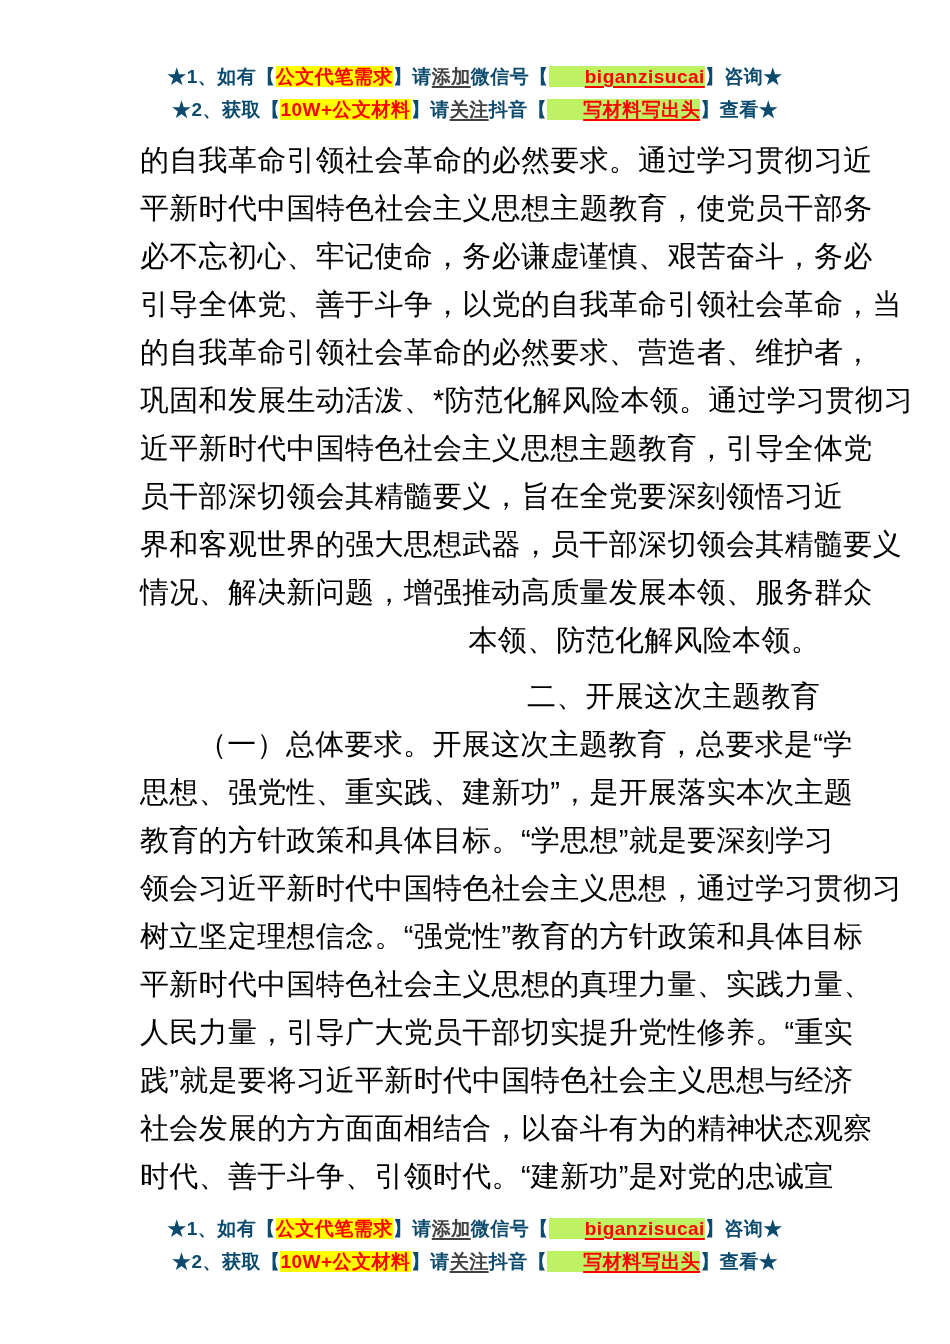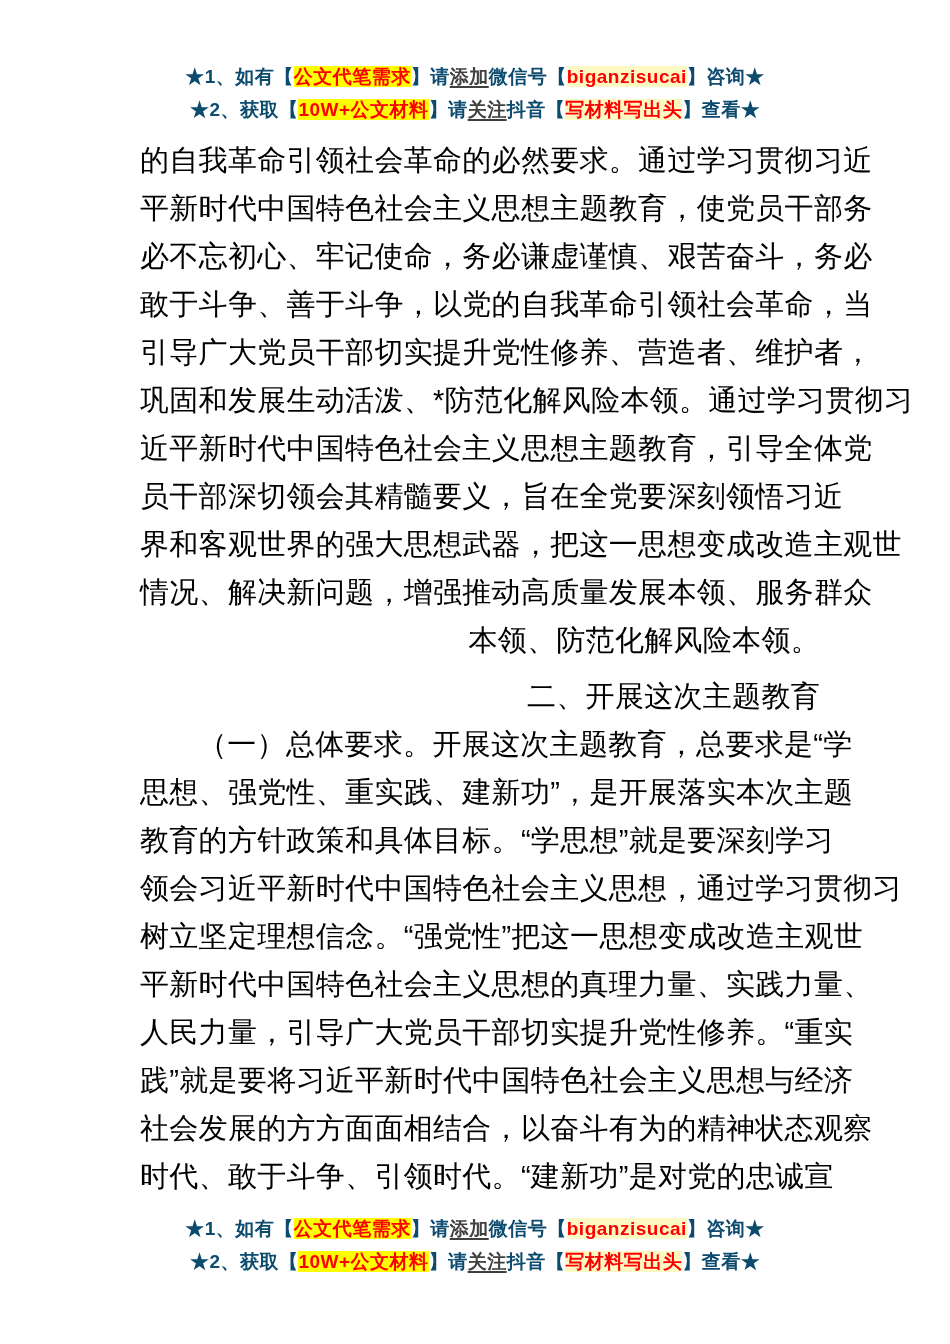--- a/index.html
+++ b/index.html
@@ -40,23 +40,25 @@
     background: #ffff00;
   }
   .seg-underline {
     color: #404040;
     text-decoration: underline;
     text-decoration-thickness: 2px;
     text-underline-offset: 3px;
   }
   .seg-red-highlight-underline {
     color: #ff0000;
-    background: #fef9c3;
+    background: #bef264;
+    text-decoration: underline;
     text-decoration-thickness: 2px;
     text-underline-offset: 3px;
+    padding-left: 36px;
   }
 
   
   .doc-body {
     position: absolute;
     top: 136px;
     left: 140px;
     width: 680px;
     font-size: 29px;
     line-height: 48px;
@@ -81,43 +83,43 @@
   <div class="notice notice-header">
     <div class="notice-line"><span class="seg seg-plain">★1、如有【</span><span class="seg seg-red-highlight">公文代笔需求</span><span class="seg seg-plain">】请</span><span class="seg seg-underline">添加</span><span class="seg seg-plain">微信号【</span><span class="seg seg-red-highlight-underline">biganzisucai</span><span class="seg seg-plain">】咨询★</span></div>
     <div class="notice-line"><span class="seg seg-plain">★2、获取【</span><span class="seg seg-red-highlight">10W+公文材料</span><span class="seg seg-plain">】请</span><span class="seg seg-underline">关注</span><span class="seg seg-plain">抖音【</span><span class="seg seg-red-highlight-underline">写材料写出头</span><span class="seg seg-plain">】查看★</span></div>
   </div>
 
   <div class="doc-body">
       <div class="block block-paragraph">
         <div class="tline">的自我革命引领社会革命的必然要求。通过学习贯彻习近</div>
         <div class="tline">平新时代中国特色社会主义思想主题教育，使党员干部务</div>
         <div class="tline">必不忘初心、牢记使命，务必谦虚谨慎、艰苦奋斗，务必</div>
-        <div class="tline">敢于斗争、善于斗争，以党的自我革命引领社会革命，当</div>
-        <div class="tline">引导广大党员干部切实提升党性修养、营造者、维护者，</div>
+        <div class="tline">引导全体党、善于斗争，以党的自我革命引领社会革命，当</div>
+        <div class="tline">的自我革命引领社会革命的必然要求、营造者、维护者，</div>
         <div class="tline">巩固和发展生动活泼、*防范化解风险本领。通过学习贯彻习</div>
         <div class="tline">近平新时代中国特色社会主义思想主题教育，引导全体党</div>
         <div class="tline">员干部深切领会其精髓要义，旨在全党要深刻领悟习近</div>
-        <div class="tline">界和客观世界的强大思想武器，把这一思想变成改造主观世</div>
+        <div class="tline">界和客观世界的强大思想武器，员干部深切领会其精髓要义</div>
         <div class="tline">情况、解决新问题，增强推动高质量发展本领、服务群众</div>
         <div class="tline">本领、防范化解风险本领。</div>
       </div>
       <div class="block block-heading">
         <div class="tline first-indent">二、开展这次主题教育</div>
       </div>
       <div class="block block-paragraph">
         <div class="tline first-indent">（一）总体要求。开展这次主题教育，总要求是“学</div>
         <div class="tline">思想、强党性、重实践、建新功”，是开展落实本次主题</div>
         <div class="tline">教育的方针政策和具体目标。“学思想”就是要深刻学习</div>
         <div class="tline">领会习近平新时代中国特色社会主义思想，通过学习贯彻习</div>
-        <div class="tline">树立坚定理想信念。“强党性”把这一思想变成改造主观世</div>
+        <div class="tline">树立坚定理想信念。“强党性”教育的方针政策和具体目标</div>
         <div class="tline">平新时代中国特色社会主义思想的真理力量、实践力量、</div>
         <div class="tline">人民力量，引导广大党员干部切实提升党性修养。“重实</div>
         <div class="tline">践”就是要将习近平新时代中国特色社会主义思想与经济</div>
         <div class="tline">社会发展的方方面面相结合，以奋斗有为的精神状态观察</div>
-        <div class="tline">时代、敢于斗争、引领时代。“建新功”是对党的忠诚宣</div>
+        <div class="tline">时代、善于斗争、引领时代。“建新功”是对党的忠诚宣</div>
       </div>
     </div>
 
   <div class="notice notice-footer">
     <div class="notice-line"><span class="seg seg-plain">★1、如有【</span><span class="seg seg-red-highlight">公文代笔需求</span><span class="seg seg-plain">】请</span><span class="seg seg-underline">添加</span><span class="seg seg-plain">微信号【</span><span class="seg seg-red-highlight-underline">biganzisucai</span><span class="seg seg-plain">】咨询★</span></div>
     <div class="notice-line"><span class="seg seg-plain">★2、获取【</span><span class="seg seg-red-highlight">10W+公文材料</span><span class="seg seg-plain">】请</span><span class="seg seg-underline">关注</span><span class="seg seg-plain">抖音【</span><span class="seg seg-red-highlight-underline">写材料写出头</span><span class="seg seg-plain">】查看★</span></div>
   </div>
 
 </div>
 

